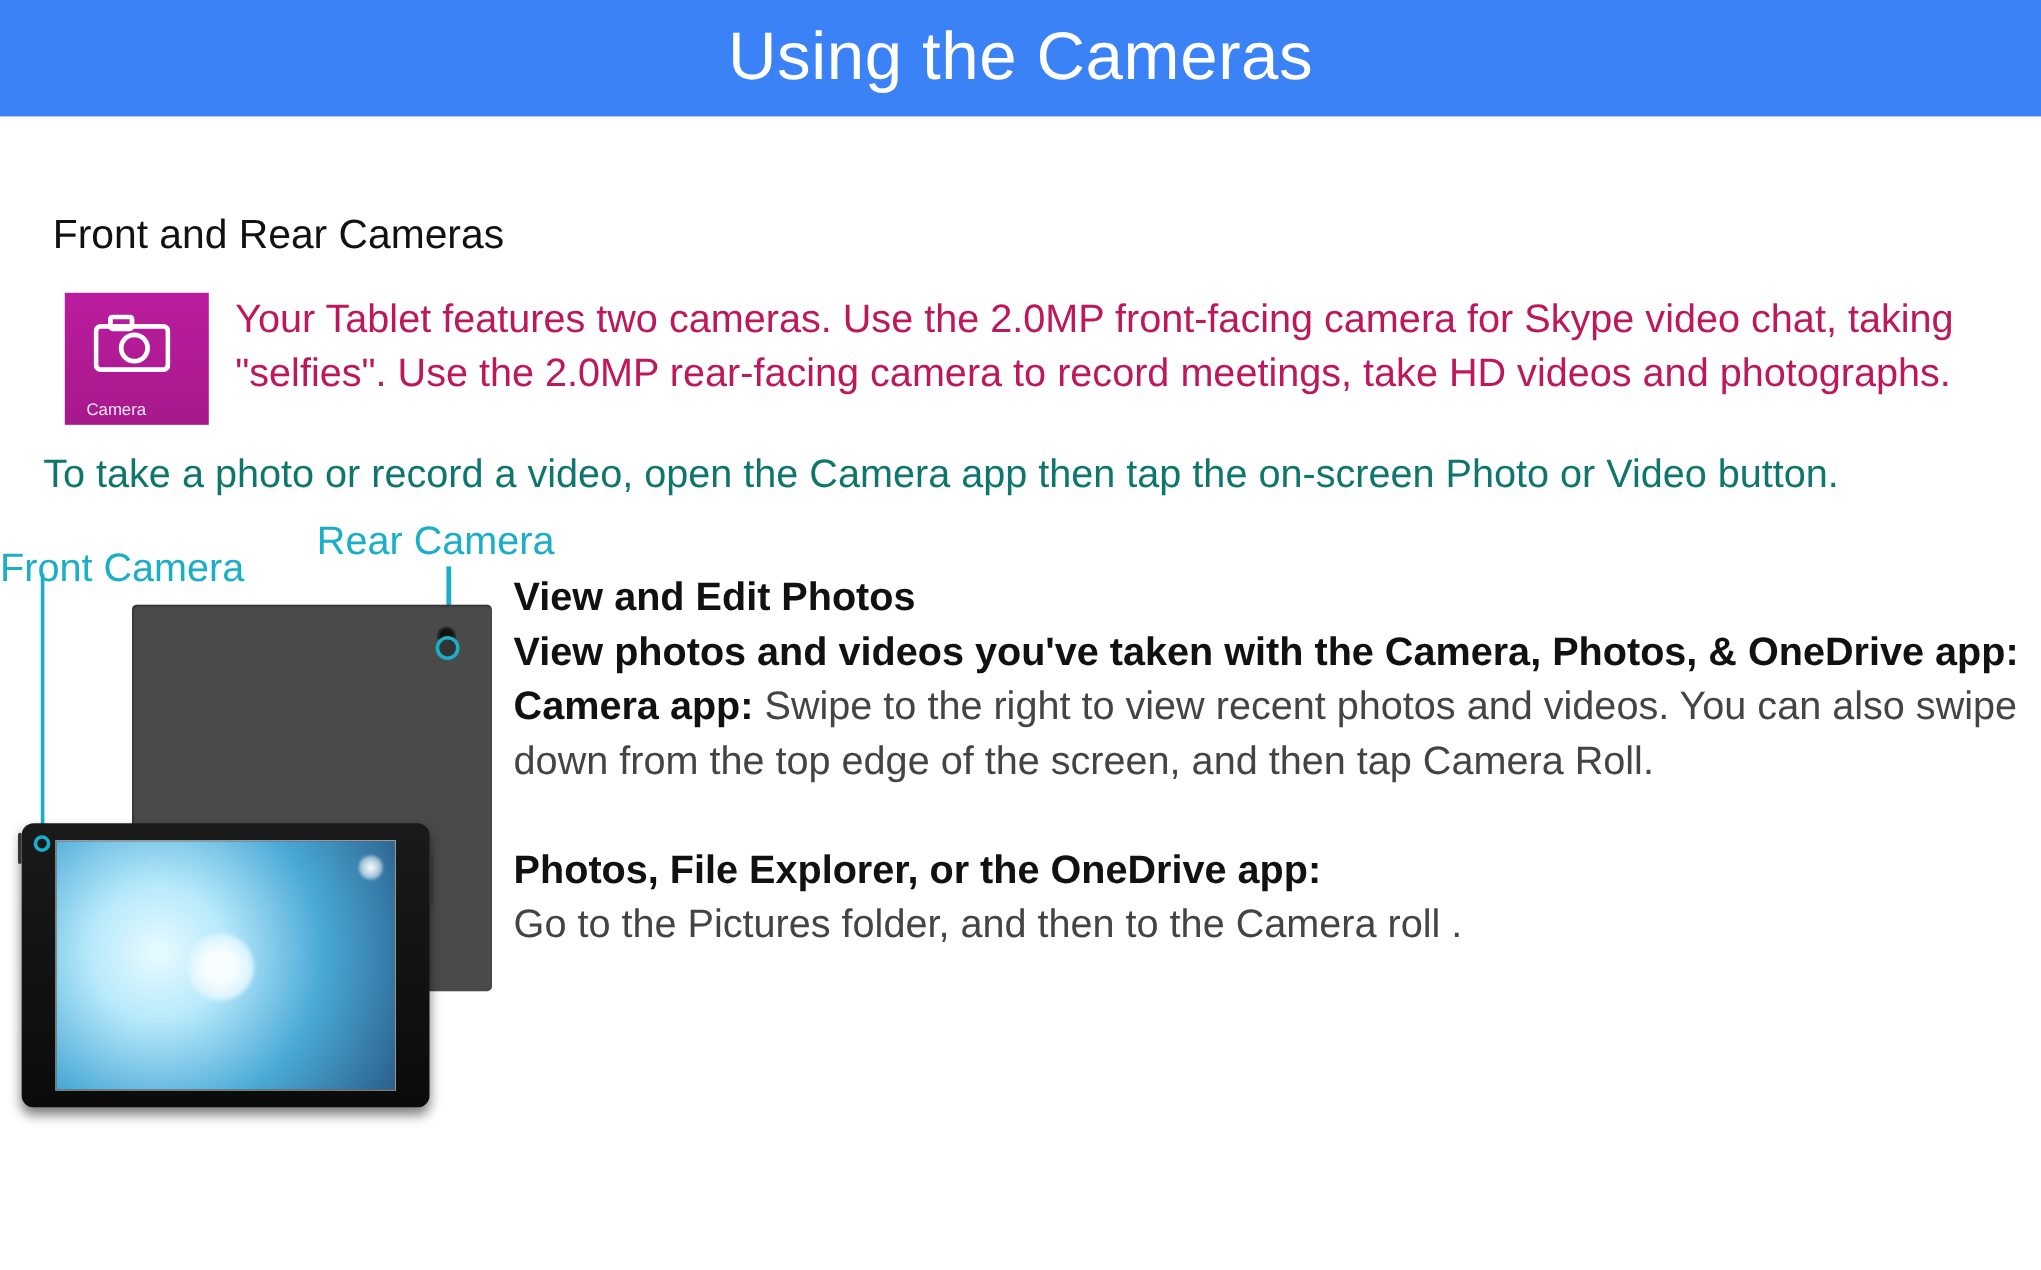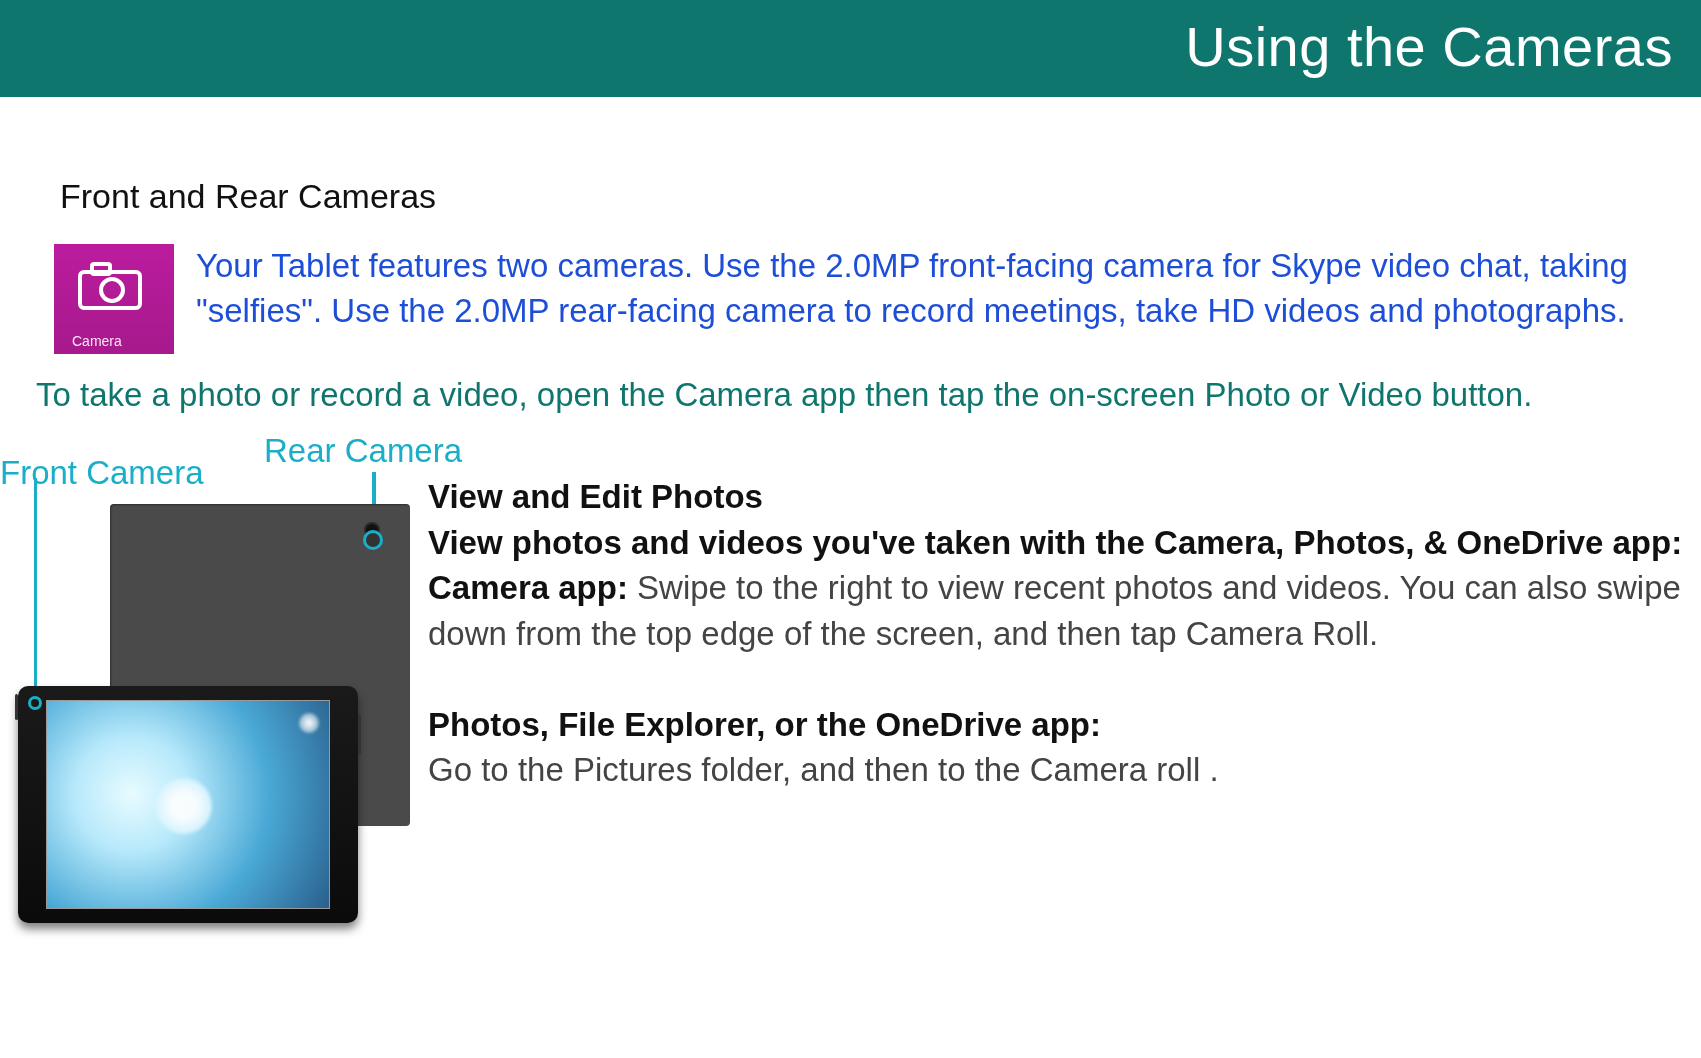--- a/index.html
+++ b/index.html
@@ -1,24 +1,24 @@
 <!DOCTYPE html>
 <html><head>
 <meta charset="utf-8">
 <style>
   html,body { margin:0; padding:0; font-family: Arial, Helvetica, sans-serif; background:#fff; color:#222; }
   .page { width:1701px; box-sizing:border-box; }
-  .header-bar { background:#0f766e; color:#fff; font-size:56px; font-weight:300; text-align:right; padding:14px 28px 18px 28px; letter-spacing:0.5px; }
+  .header-bar { background:#3b82f6; color:#fff; font-size:56px; font-weight:300; text-align:center; padding:14px 28px 18px 28px; letter-spacing:0.5px; }
   .content { padding:80px 0 0 0; }
-  h2 { font-size:34px; font-weight:500; margin:0 0 28px 60px; color:#111; }
+  h2 { font-size:34px; font-weight:500; margin:0 0 28px 44px; color:#111; }
   .intro-row { display:flex; align-items:flex-start; margin:0 0 18px 54px; }
   .tile { width:120px; height:110px; background:linear-gradient(#bb1c9e,#a7198c); color:#fff; position:relative; flex-shrink:0; margin-right:22px; filter:blur(0.5px); }
   .tile svg { position:absolute; left:24px; top:18px; }
   .tile-label { position:absolute; left:6px; bottom:5px; font-size:14px; color:#fff; opacity:0.9;margin-left:12px; }
-  .intro-text { font-size:33px; line-height:1.35; color:#1d4ed8; max-width:1500px; }
+  .intro-text { font-size:33px; line-height:1.35; color:#be185d; max-width:1500px; }
   .para { font-size:33px; line-height:1.4; color:#0f766e; margin:10px 36px 20px 36px; }
   .diagram-area { position:relative; height:580px; margin-top:8px; }
   .label-front { position:absolute; left:0; top:16px; color:#1aaec9; font-size:33px; }
   .label-rear  { position:absolute; left:264; left:264px; top:-6px; color:#1aaec9; font-size:33px; }
   .lead-front { position:absolute; left:34px; top:40px; width:0; height:220px; border-left:3px solid #1aaec9; }
   .lead-rear  { position:absolute; left:372px; top:34px; width:0; height:60px; border-left:4px solid #1aaec9; }
   .dot-front { position:absolute; left:28px; top:258px; width:14px; height:14px; border:3px solid #1aaec9; border-radius:50%; box-sizing:border-box; background:rgba(0,0,0,0); }
   .dot-rear  { position:absolute; left:363px; top:92px; width:20px; height:20px; border:3px solid #1aaec9; border-radius:50%; box-sizing:border-box; background:#333; }
   .back-device { position:absolute; left:110px; top:66px; width:300px; height:322px; background:#4a4a4a; border-radius:4px; filter:blur(0.6px); box-shadow:1px 1px 2px rgba(0,0,0,0.4) inset; }
   .back-device .cam { position:absolute; right:32px; top:20px; width:12px; height:12px; border-radius:50%; background:#111; box-shadow:0 0 0 2px #2a2a2a; }

